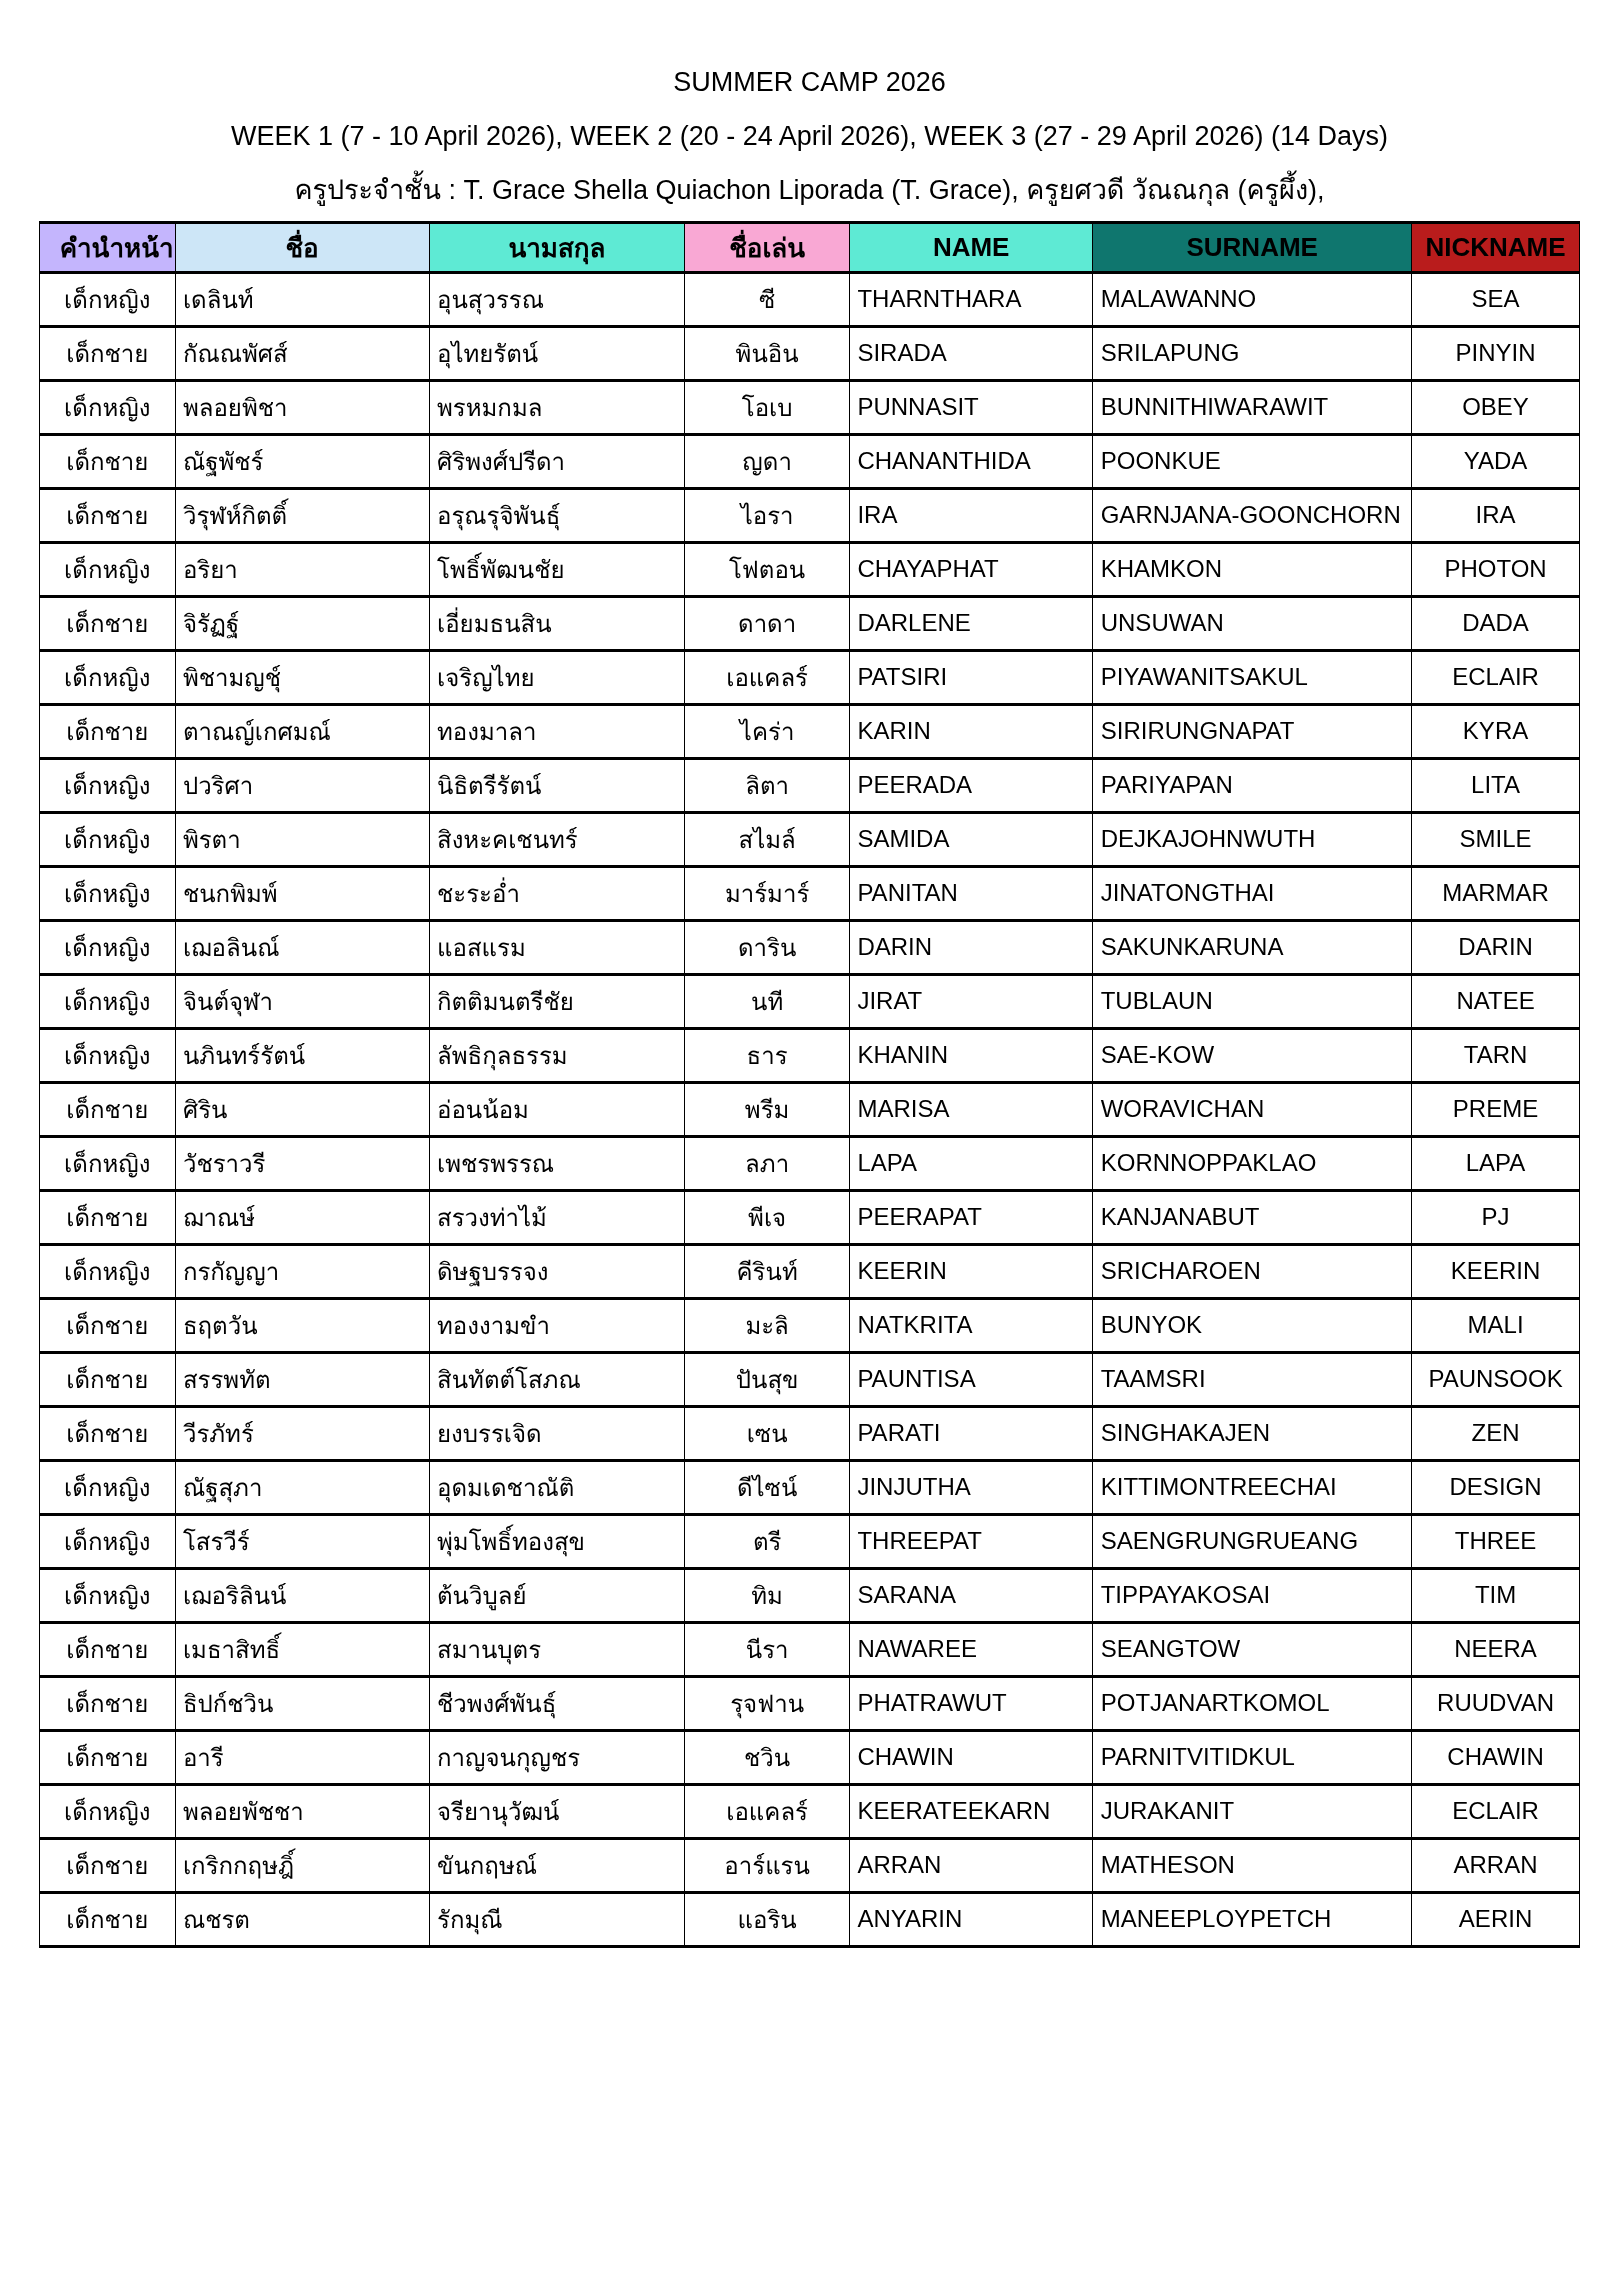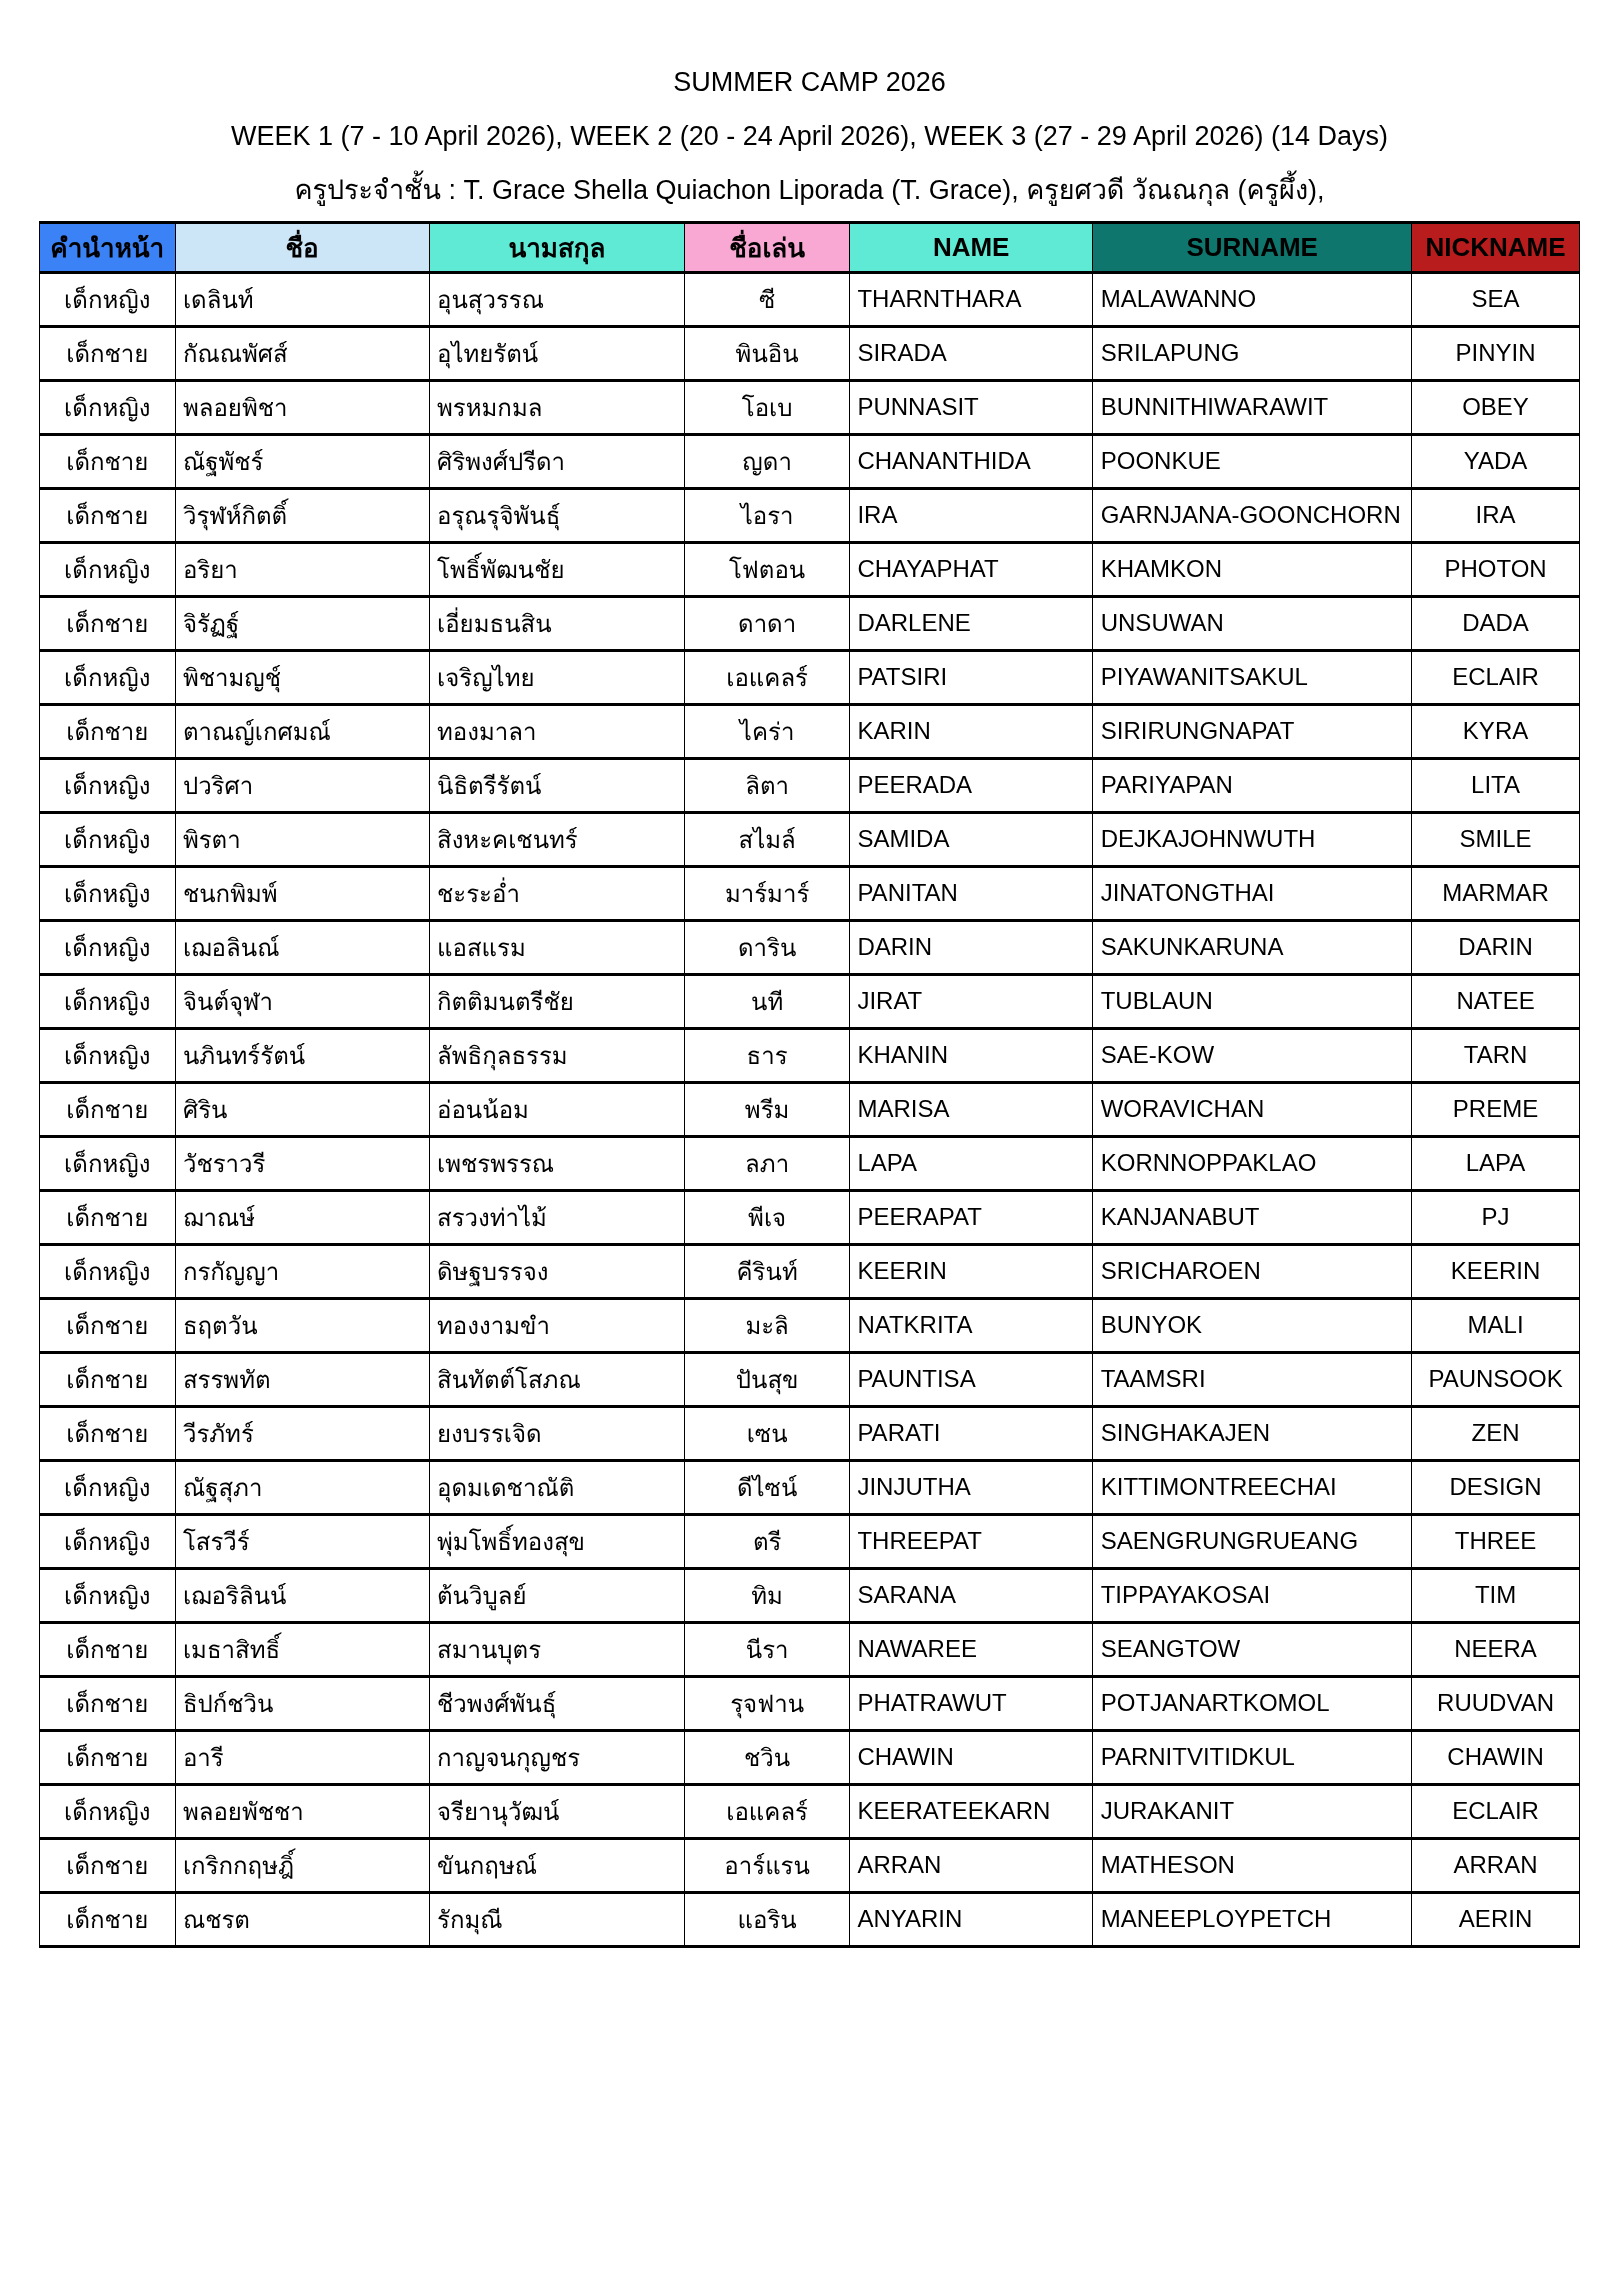--- a/index.html
+++ b/index.html
@@ -85,21 +85,21 @@
       <col class="c1">
         <col class="c2">
         <col class="c3">
         <col class="c4">
       <col class="c5">
         <col class="c6">
         <col class="c7">
     </colgroup>
     <thead>
       <tr>
-        <th style="background: #3b82f6;">คำนำหน้า</th>
+        <th style="background: #c4b5fd; text-align: right;">คำนำหน้า</th>
         <th style="background: rgb(205, 230, 247);">ชื่อ</th>
         <th style="background: #5eead4;">นามสกุล</th>
         <th style="background: #f9a8d4;">ชื่อเล่น</th>
         <th style="background: #5eead4;">NAME</th>
         <th style="background: #0f766e;">SURNAME</th>
         <th style="background: #b91c1c;">NICKNAME</th>
       </tr>
     </thead>
     <tbody>
         <tr>

